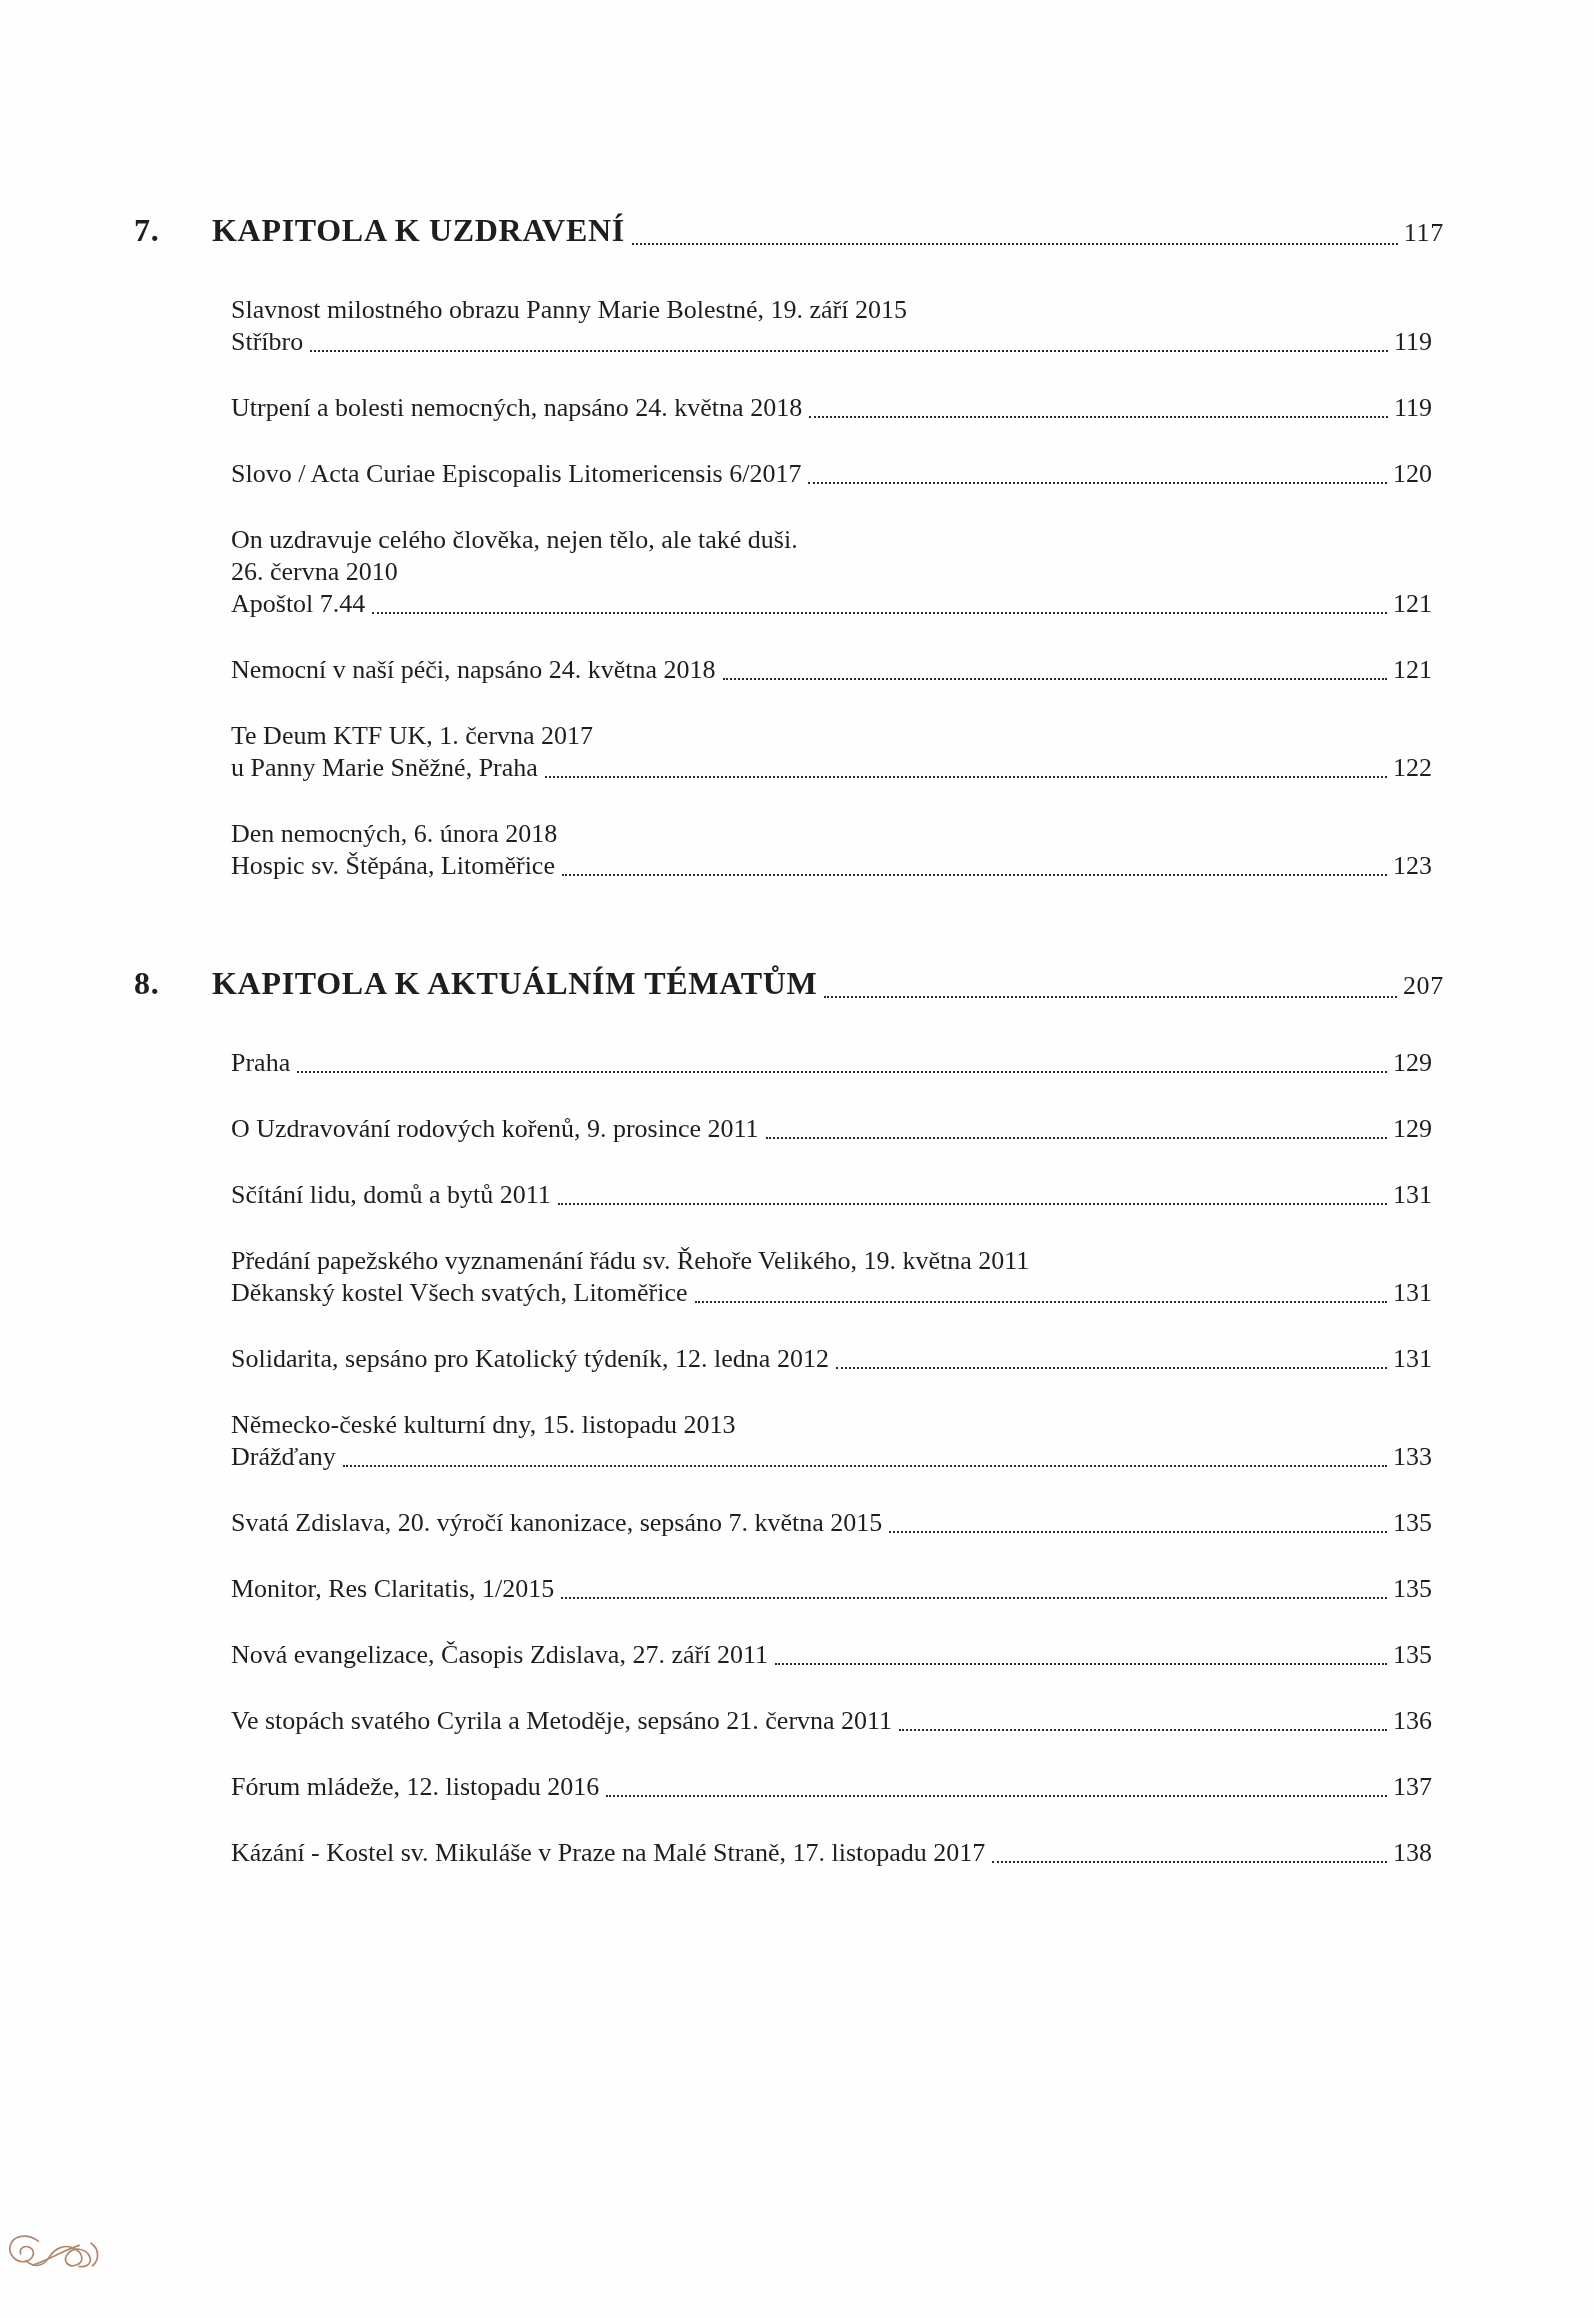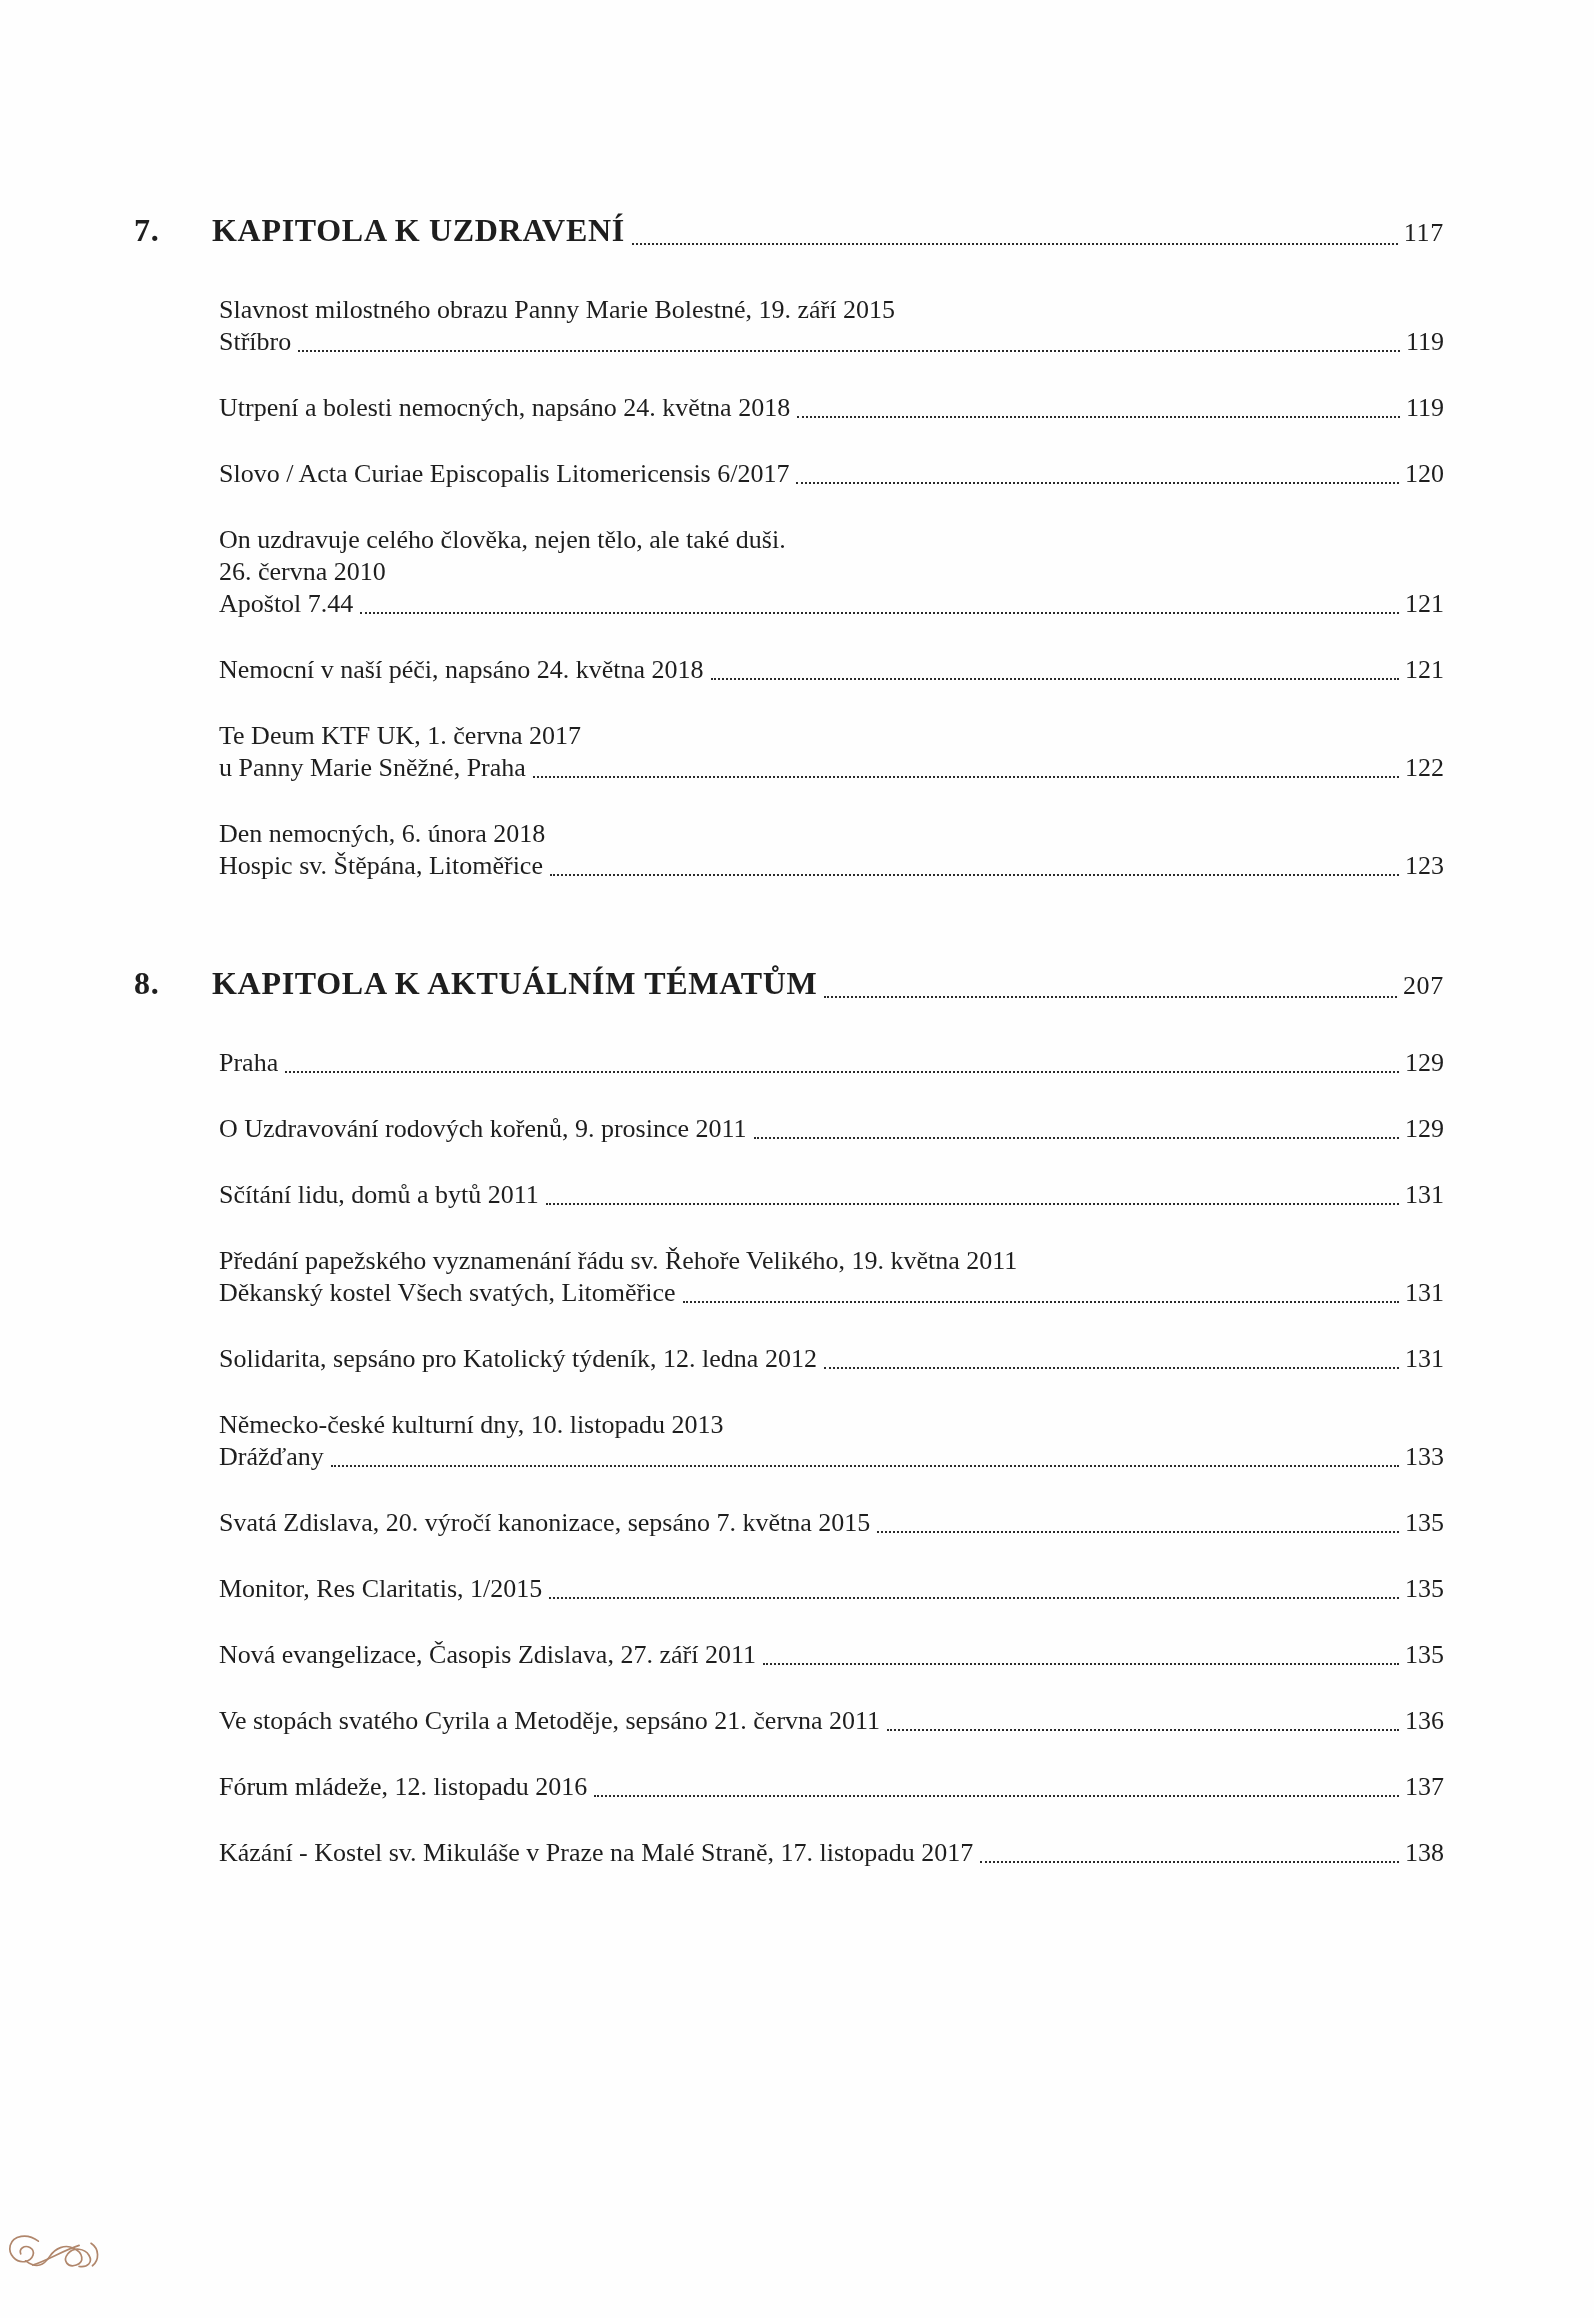--- a/index.html
+++ b/index.html
@@ -31,21 +31,21 @@
     font-size:32px;
     line-height:40px;
     letter-spacing:0.7px;
   }
   .ch-num{
     flex:0 0 auto;
     width:78px;
   }
   .ch-title{flex:0 0 auto;white-space:nowrap;}
   
-  .entries{margin:0;}
+  .entries{margin:12px;}
   .entry{
     margin:0 151px 34px 219px;
     font-size:26px;
     line-height:32px;
   }
   .entry-line{white-space:nowrap;}
   .entry-row{
     display:flex;
     align-items:baseline;
   }
@@ -193,21 +193,21 @@
 
   <div class="entry">
     <div class="entry-row">
       <span class="e-title">Solidarita, sepsáno pro Katolický týdeník, 12. ledna 2012</span>
       <span class="dots"></span>
       <span class="pg">131</span>
     </div>
   </div>
 
   <div class="entry">
-    <div class="entry-line">Německo-české kulturní dny, 10. listopadu 2013</div>
+    <div class="entry-line">Německo-české kulturní dny, 15. listopadu 2013</div>
             <div class="entry-row">
       <span class="e-title">Drážďany</span>
       <span class="dots"></span>
       <span class="pg">133</span>
     </div>
   </div>
 
   <div class="entry">
     <div class="entry-row">
       <span class="e-title">Svatá Zdislava, 20. výročí kanonizace, sepsáno 7. května 2015</span>

